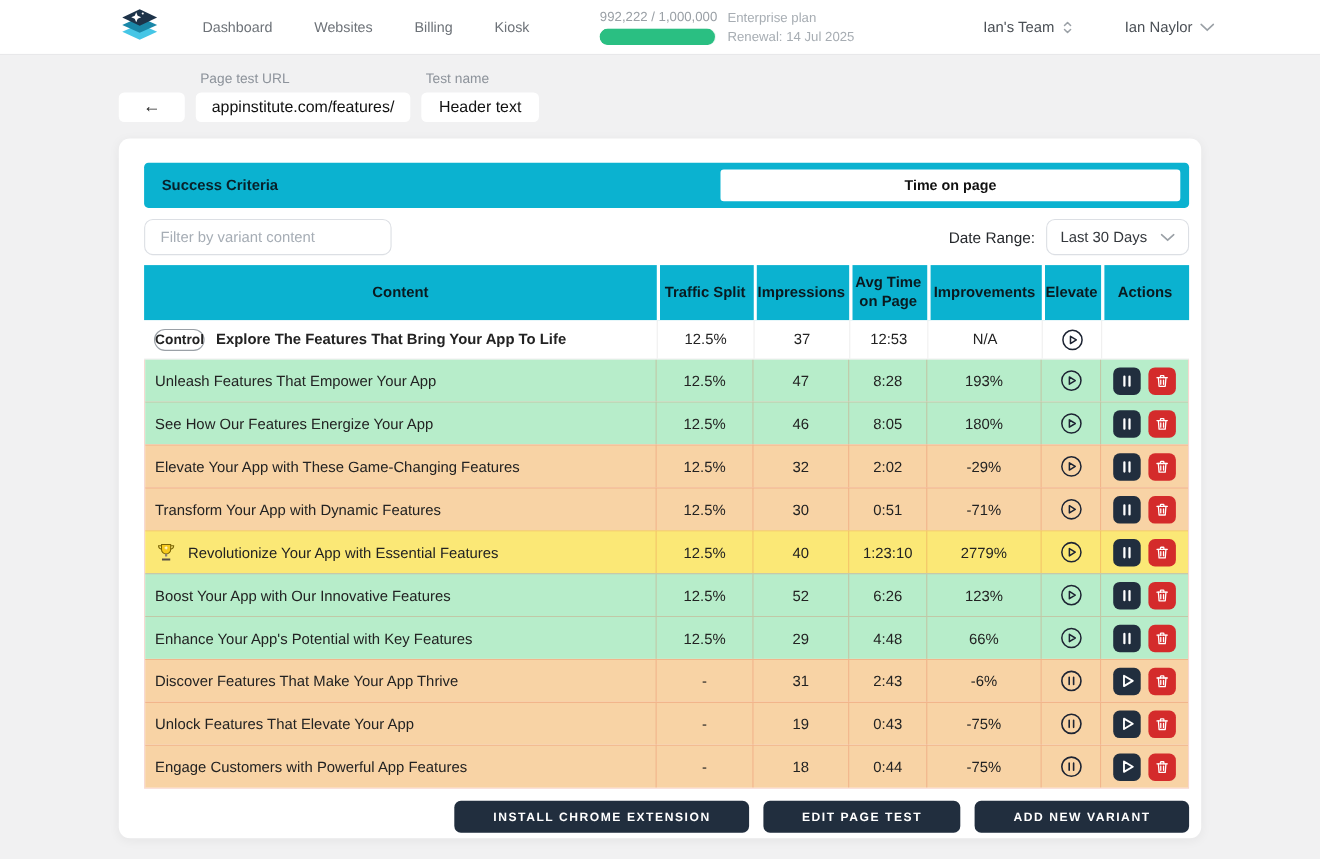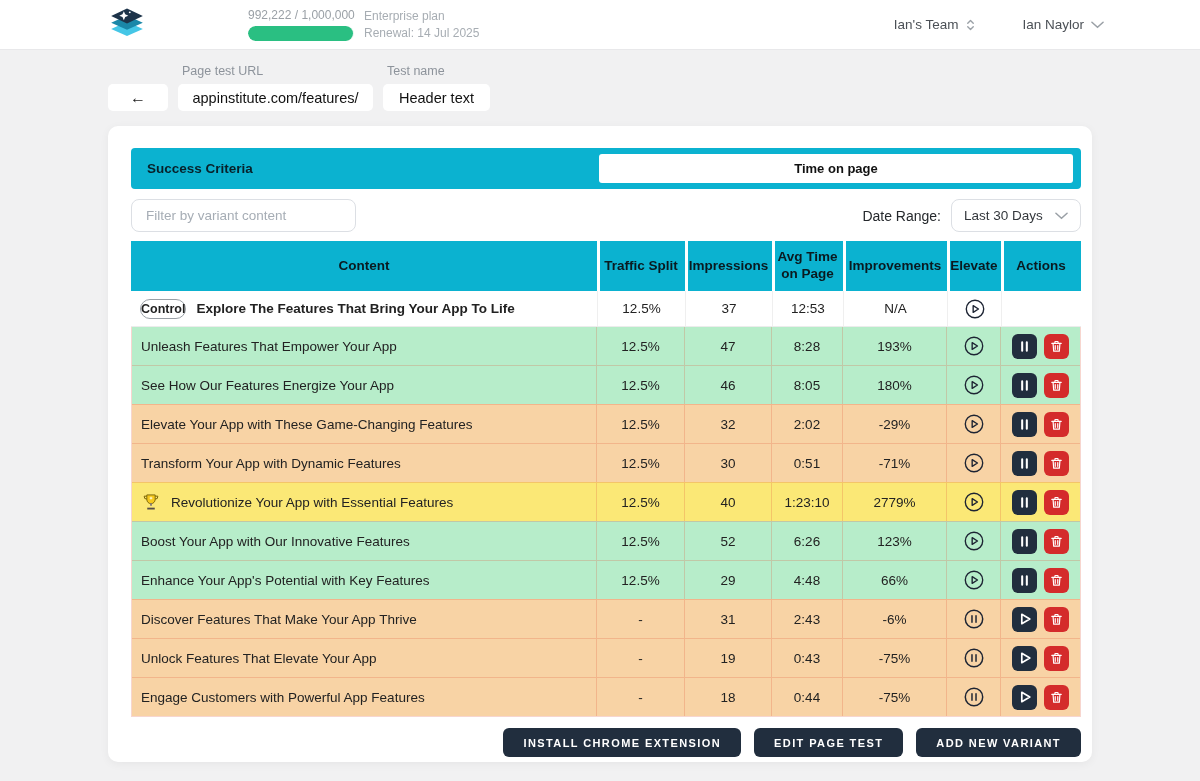--- a/index.html
+++ b/index.html
@@ -60,21 +60,21 @@
     width:984px;margin:15px auto 0;background:#fff;border-radius:10px;
     box-shadow:0 2px 10px rgba(0,0,0,.05);
     padding:22px 11px 18px 23px;height:636px;
   }
   .banner{
     height:41px;background:var(--cyan);border-radius:4px;display:flex;align-items:center;
     padding:0 8px 0 16px;margin-bottom:10px;justify-content:center;
   }
   .banner-label{font-weight:700;font-size:13.5px;color:#08212a;flex:1;}
   .banner-value{
-    width:474px;height:29px;background:#fff;border-radius:3px;display:flex;
+    width:418px;height:29px;background:#fff;border-radius:3px;display:flex;
     align-items:center;justify-content:center;font-weight:700;font-size:13px;color:#111;
   }
   .filter-row{display:flex;align-items:center;margin-bottom:9px;}
   .filter-input{
     width:225px;height:33px;border:1px solid #dcdfe4;border-radius:8px;padding:0 14px;
     font-size:13.5px;color:#333;font-family:"Liberation Sans",sans-serif;outline:none;
   }
   .filter-input::placeholder{color:#a6adb5;}
   .date-wrap{margin-left:auto;display:flex;align-items:center;gap:10px;}
   .date-label{font-size:14px;color:#25282c;font-weight:500;}
@@ -112,37 +112,43 @@
     width:25px;height:25px;border:none;border-radius:6px;display:flex;align-items:center;
     justify-content:center;cursor:pointer;padding:0;
   }
   .icon-btn.navy{background:var(--navy);}
   .icon-btn.red{background:var(--red);}
   .trophy{display:flex;align-items:center;}
   
   .footer-btns{display:flex;justify-content:flex-end;gap:13px;margin-top:11px;}
   .footer-btn{
     background:var(--navy);color:#fff;border:none;border-radius:6px;height:29px;
-    padding:0 20px;font-size:11px;font-weight:700;letter-spacing:1.4px;cursor:pointer;
+    padding:0 35px;font-size:11px;font-weight:700;letter-spacing:1.4px;cursor:pointer;
     font-family:"Liberation Sans",sans-serif;
   }
 </style>
 </head>
 <body>
 
 <header class="topnav">
   <div class="logo">
     <svg width="38" height="36" viewBox="0 0 48 44">
       <polygon points="24,18 44,27 24,36 4,27" fill="#45c6e6"></polygon>
       <polygon points="24,10 44,19 24,28 4,19" fill="#1a87a8"></polygon>
       <polygon points="24,1 44,10.5 24,20 4,10.5" fill="#1d3349"></polygon>
       <path d="M20 4.5l1.7 4 4 1.7-4 1.7-1.7 4-1.7-4-4-1.7 4-1.7z" fill="#fff"></path>
       <circle cx="27.5" cy="6" r="1.2" fill="#fff"></circle>
     </svg>
   </div>
+  <nav class="nav-links">
+    <span class="nav-link">Dashboard</span>
+    <span class="nav-link">Websites</span>
+    <span class="nav-link">Billing</span>
+    <span class="nav-link">Kiosk</span>
+  </nav>
   <div class="usage">
     <span class="usage-text">992,222 / 1,000,000</span>
     <div class="usage-bar">
         <div class="usage-fill"></div>
       </div>
   </div>
   <div class="plan">
     <span>Enterprise plan</span>
     <span>Renewal: 14 Jul 2025</span>
   </div>

